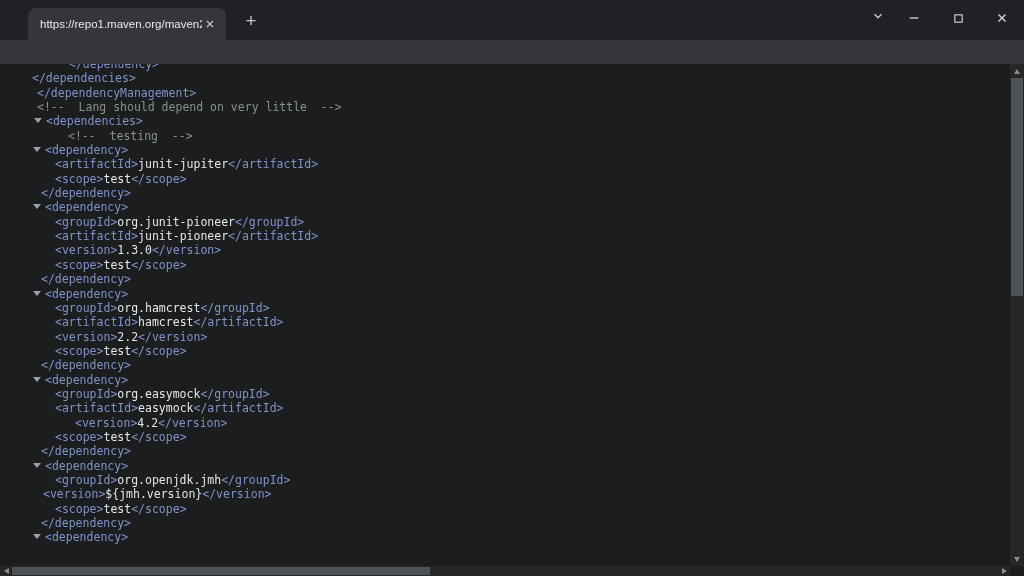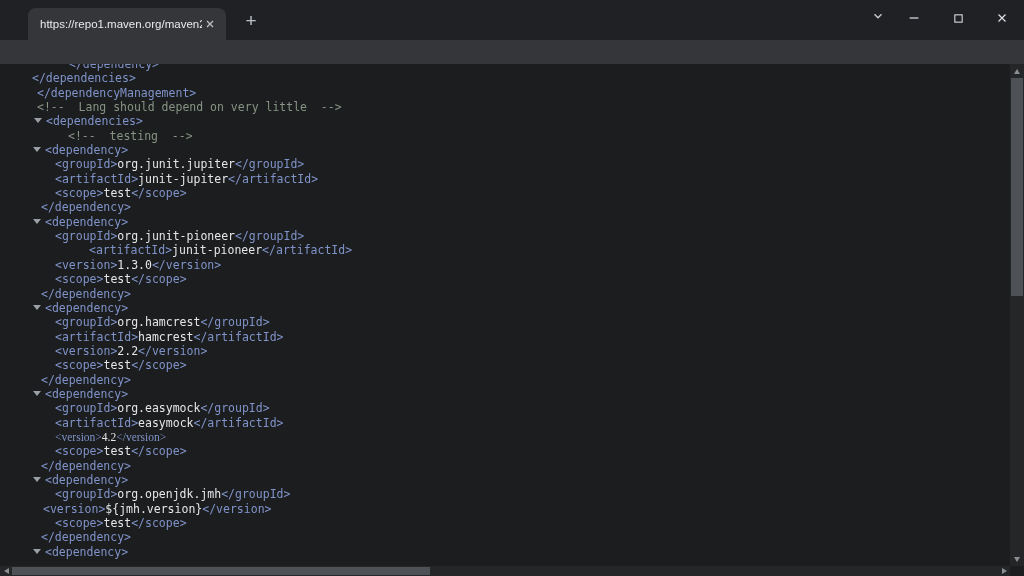--- a/index.html
+++ b/index.html
@@ -175,40 +175,39 @@
 
   <div class="content">
     <div class="xmltree">
         <div class="line" style="padding-left: 69px;"><span class="tag">&lt;/dependency&gt;</span></div>
         <div class="line" style="padding-left: 32px;"><span class="tag">&lt;/dependencies&gt;</span></div>
         <div class="line" style="padding-left: 37px;"><span class="tag">&lt;/dependencyManagement&gt;</span></div>
         <div class="line" style="padding-left: 37px;"><span class="com">&lt;!--  Lang should depend on very little  --&gt;</span></div>
         <div class="line" style="padding-left: 34px;"><span class="tri"></span><span class="tag">&lt;dependencies&gt;</span></div>
         <div class="line" style="padding-left: 68px;"><span class="com">&lt;!--  testing  --&gt;</span></div>
         <div class="line" style="padding-left: 33px;"><span class="tri"></span><span class="tag">&lt;dependency&gt;</span></div>
-        <div class="line" style="padding-left: 55px;"><span class="tag">&lt;groupId&gt;</span><span class="txt">org.junit.jupiter</span><span class="tag">&lt;/groupId&gt;</span></div>
         <div class="line" style="padding-left: 55px;"><span class="tag">&lt;artifactId&gt;</span><span class="txt">junit-jupiter</span><span class="tag">&lt;/artifactId&gt;</span></div>
         <div class="line" style="padding-left: 55px;"><span class="tag">&lt;scope&gt;</span><span class="txt">test</span><span class="tag">&lt;/scope&gt;</span></div>
         <div class="line" style="padding-left: 41px;"><span class="tag">&lt;/dependency&gt;</span></div>
         <div class="line" style="padding-left: 33px;"><span class="tri"></span><span class="tag">&lt;dependency&gt;</span></div>
         <div class="line" style="padding-left: 55px;"><span class="tag">&lt;groupId&gt;</span><span class="txt">org.junit-pioneer</span><span class="tag">&lt;/groupId&gt;</span></div>
-        <div class="line" style="padding-left: 42px; margin-left: 47px;"><span class="tag">&lt;artifactId&gt;</span><span class="txt">junit-pioneer</span><span class="tag">&lt;/artifactId&gt;</span></div>
+        <div class="line" style="padding-left: 55px;"><span class="tag">&lt;artifactId&gt;</span><span class="txt">junit-pioneer</span><span class="tag">&lt;/artifactId&gt;</span></div>
         <div class="line" style="padding-left: 55px;"><span class="tag">&lt;version&gt;</span><span class="txt">1.3.0</span><span class="tag">&lt;/version&gt;</span></div>
         <div class="line" style="padding-left: 55px;"><span class="tag">&lt;scope&gt;</span><span class="txt">test</span><span class="tag">&lt;/scope&gt;</span></div>
         <div class="line" style="padding-left: 41px;"><span class="tag">&lt;/dependency&gt;</span></div>
         <div class="line" style="padding-left: 33px;"><span class="tri"></span><span class="tag">&lt;dependency&gt;</span></div>
         <div class="line" style="padding-left: 55px;"><span class="tag">&lt;groupId&gt;</span><span class="txt">org.hamcrest</span><span class="tag">&lt;/groupId&gt;</span></div>
         <div class="line" style="padding-left: 55px;"><span class="tag">&lt;artifactId&gt;</span><span class="txt">hamcrest</span><span class="tag">&lt;/artifactId&gt;</span></div>
         <div class="line" style="padding-left: 55px;"><span class="tag">&lt;version&gt;</span><span class="txt">2.2</span><span class="tag">&lt;/version&gt;</span></div>
         <div class="line" style="padding-left: 55px;"><span class="tag">&lt;scope&gt;</span><span class="txt">test</span><span class="tag">&lt;/scope&gt;</span></div>
         <div class="line" style="padding-left: 41px;"><span class="tag">&lt;/dependency&gt;</span></div>
         <div class="line" style="padding-left: 33px;"><span class="tri"></span><span class="tag">&lt;dependency&gt;</span></div>
         <div class="line" style="padding-left: 55px;"><span class="tag">&lt;groupId&gt;</span><span class="txt">org.easymock</span><span class="tag">&lt;/groupId&gt;</span></div>
         <div class="line" style="padding-left: 55px;"><span class="tag">&lt;artifactId&gt;</span><span class="txt">easymock</span><span class="tag">&lt;/artifactId&gt;</span></div>
-        <div class="line" style="padding-left: 55px; font-family: Liberation Serif, serif;"><span class="tag">&lt;version&gt;</span><span class="txt">4.2</span><span class="tag">&lt;/version&gt;</span></div>
+        <div class="line" style="padding-left: 75px;"><span class="tag">&lt;version&gt;</span><span class="txt">4.2</span><span class="tag">&lt;/version&gt;</span></div>
         <div class="line" style="padding-left: 55px;"><span class="tag">&lt;scope&gt;</span><span class="txt">test</span><span class="tag">&lt;/scope&gt;</span></div>
         <div class="line" style="padding-left: 41px;"><span class="tag">&lt;/dependency&gt;</span></div>
         <div class="line" style="padding-left: 33px;"><span class="tri"></span><span class="tag">&lt;dependency&gt;</span></div>
         <div class="line" style="padding-left: 55px;"><span class="tag">&lt;groupId&gt;</span><span class="txt">org.openjdk.jmh</span><span class="tag">&lt;/groupId&gt;</span></div>
         <div class="line" style="padding-left: 43px;"><span class="tag">&lt;version&gt;</span><span class="txt">${jmh.version}</span><span class="tag">&lt;/version&gt;</span></div>
         <div class="line" style="padding-left: 55px;"><span class="tag">&lt;scope&gt;</span><span class="txt">test</span><span class="tag">&lt;/scope&gt;</span></div>
         <div class="line" style="padding-left: 41px;"><span class="tag">&lt;/dependency&gt;</span></div>
         <div class="line" style="padding-left: 33px;"><span class="tri"></span><span class="tag">&lt;dependency&gt;</span></div>
       </div>
   </div>

